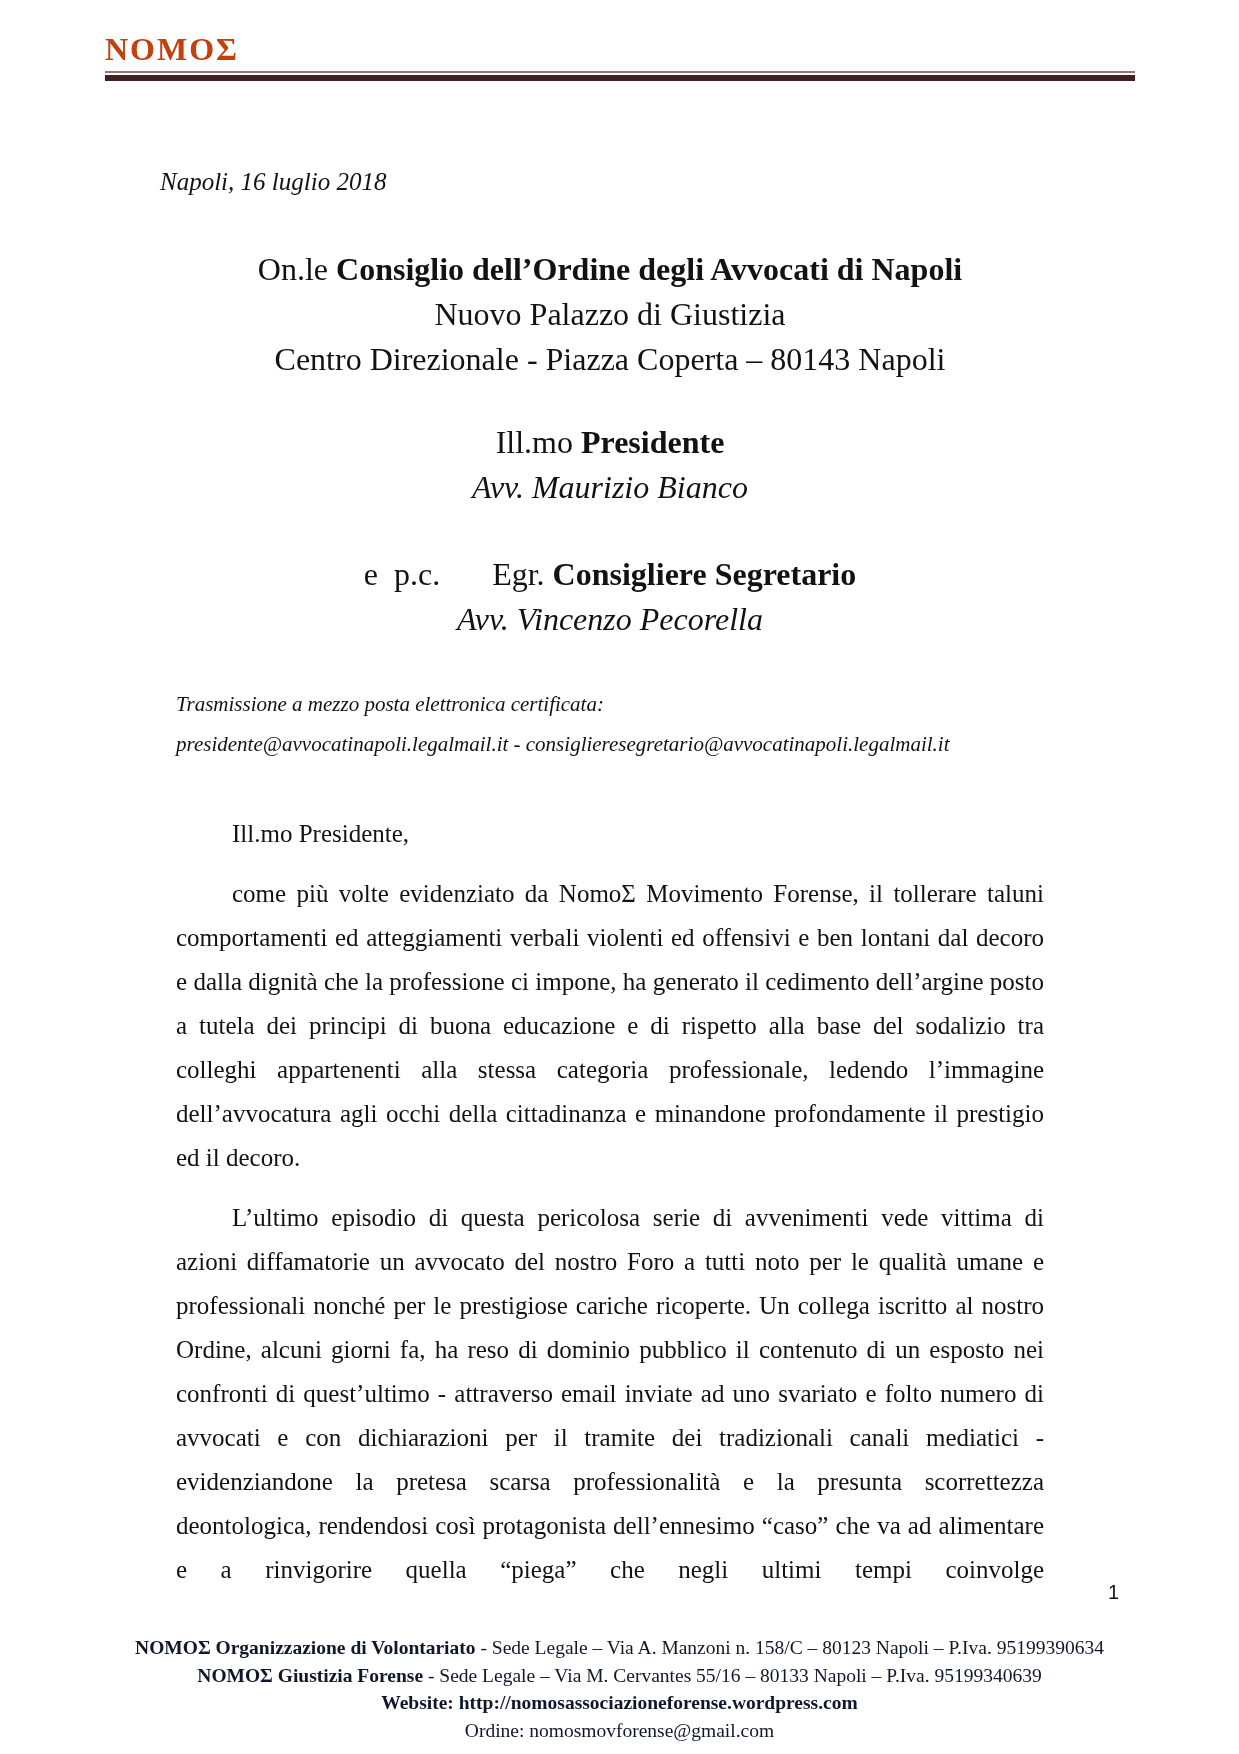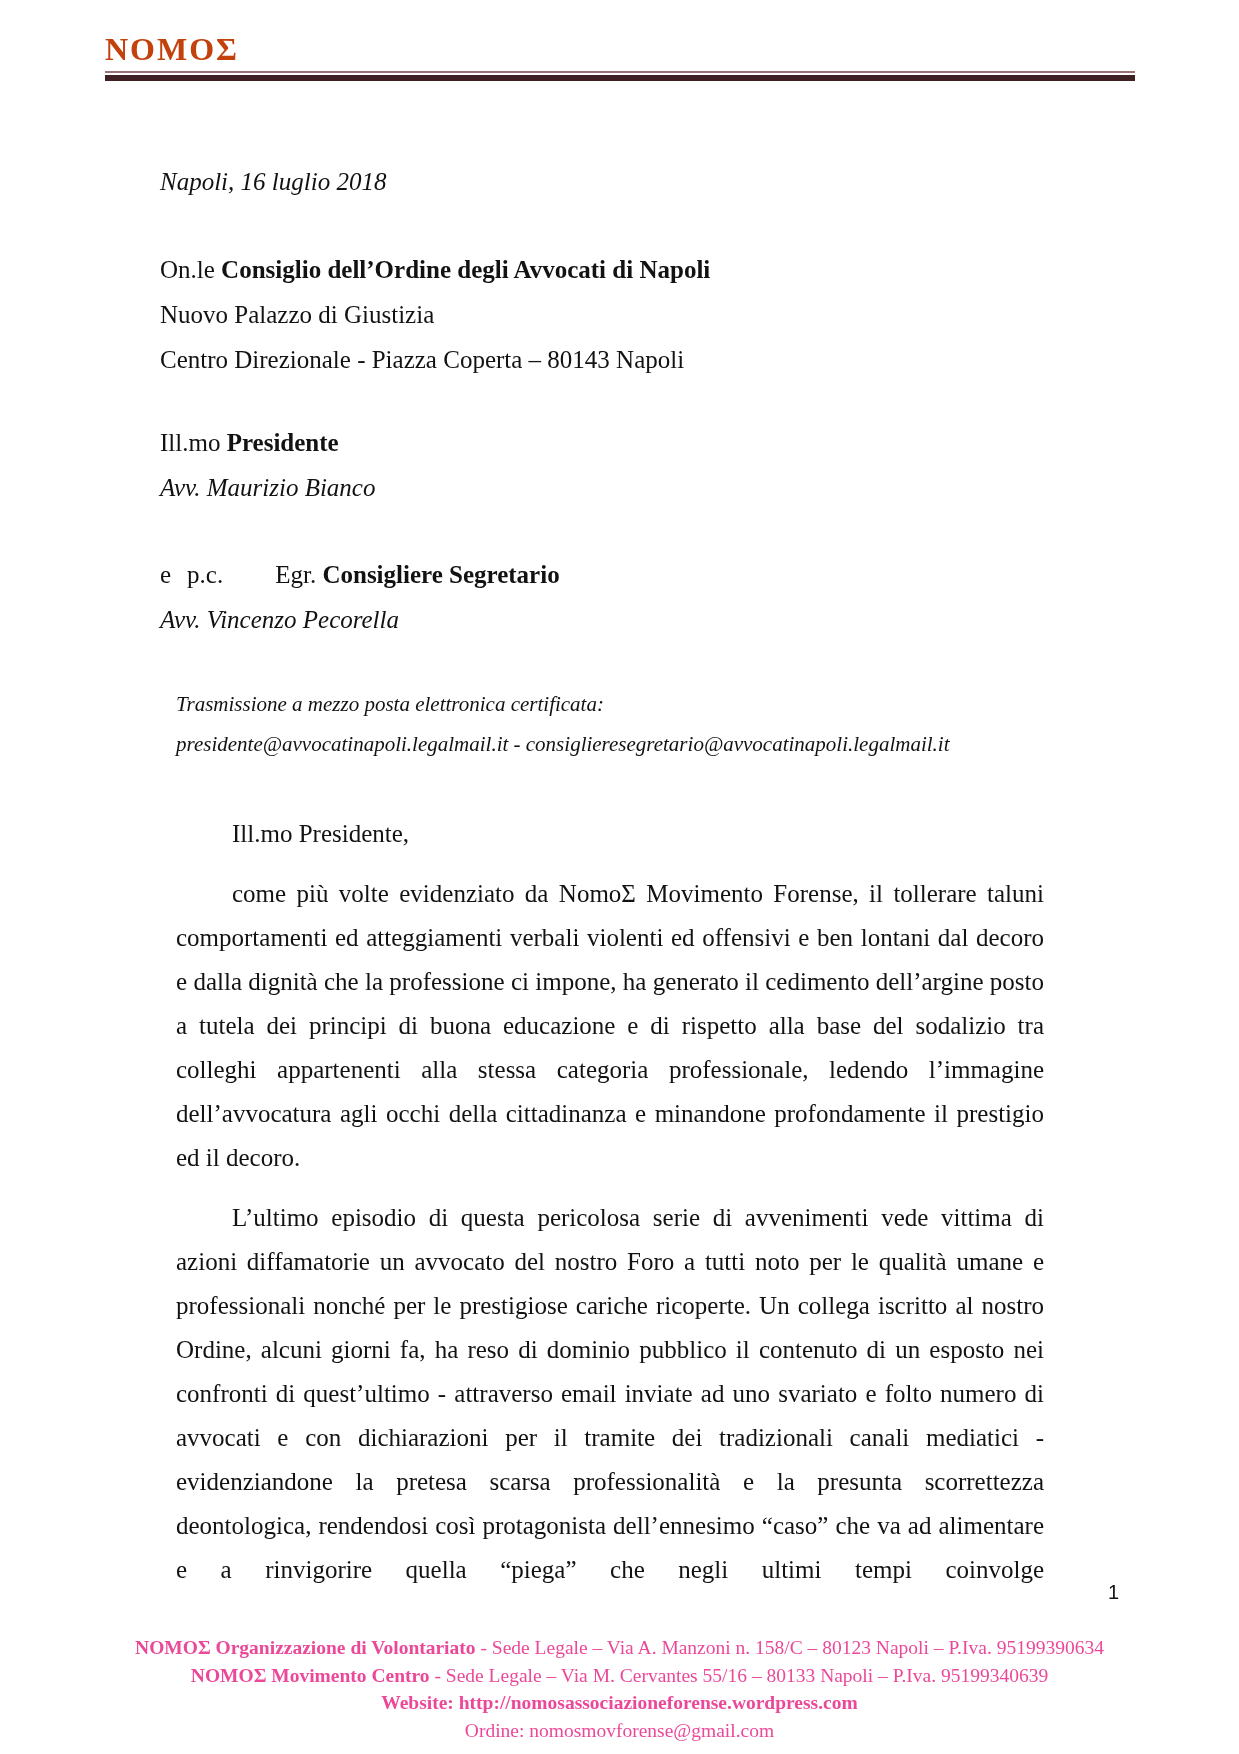--- a/index.html
+++ b/index.html
@@ -41,22 +41,22 @@
     font-size: 25px;
     font-style: italic;
   }
 
   
   .recipient {
     position: absolute;
     top: 247px;
     left: 160px;
     width: 900px;
-    text-align: left;
-    font-size: 25px;
+    text-align: center;
+    font-size: 32px;
     line-height: 45px;
   }
   .recipient .spacer-a { height: 38px; }
   .recipient .spacer-b { height: 42px; }
   .italic { font-style: italic; }
   .cc-e  { margin-right: 16px; }
   .cc-pc { margin-right: 52px; }
 
   
   .transmission {
@@ -94,21 +94,21 @@
 
   
   .footer {
     position: absolute;
     top: 1634px;
     left: 0;
     width: 100%;
     text-align: center;
     font-size: 19.5px;
     line-height: 27.5px;
-    color: #ec4899;
+    color: #0f172a;
   }
   .bold { font-weight: bold; }
 </style>
 </head>
 <body>
 
 <div class="page">
 
   <div class="logo">ΝΟΜΟΣ</div>
   <div class="letterhead-rule">
@@ -139,18 +139,18 @@
   <div class="letter-body">
     <p>Ill.mo Presidente,</p>
     <p>come più volte evidenziato da NomoΣ Movimento Forense, il tollerare taluni comportamenti ed atteggiamenti verbali violenti ed offensivi e ben lontani dal decoro e dalla dignità che la professione ci impone, ha generato il cedimento dell’argine posto a tutela dei principi di buona educazione e di rispetto alla base del sodalizio tra colleghi appartenenti alla stessa categoria professionale, ledendo l’immagine dell’avvocatura agli occhi della cittadinanza e minandone profondamente il prestigio ed il decoro.</p>
     <p class="p-continued">L’ultimo episodio di questa pericolosa serie di avvenimenti vede vittima di azioni diffamatorie un avvocato del nostro Foro a tutti noto per le qualità umane e professionali nonché per le prestigiose cariche ricoperte. Un collega iscritto al nostro Ordine, alcuni giorni fa, ha reso di dominio pubblico il contenuto di un esposto nei confronti di quest’ultimo - attraverso email inviate ad uno svariato e folto numero di avvocati e con dichiarazioni per il tramite dei tradizionali canali mediatici - evidenziandone la pretesa scarsa professionalità e la presunta scorrettezza deontologica, rendendosi così protagonista dell’ennesimo “caso” che va ad alimentare e a rinvigorire quella “piega” che negli ultimi tempi coinvolge</p>
   </div>
 
   <div class="page-number">1</div>
 
   <div class="footer">
     <div><span class="bold">ΝΟΜΟΣ Organizzazione di Volontariato</span><span> - Sede Legale – Via A. Manzoni n. 158/C – 80123 Napoli – P.Iva. 95199390634</span></div>
-    <div><span class="bold">ΝΟΜΟΣ Movimento Centro</span><span> - Sede Legale – Via M. Cervantes 55/16 – 80133 Napoli – P.Iva. 95199340639</span></div>
+    <div><span class="bold">ΝΟΜΟΣ Giustizia Forense</span><span> - Sede Legale – Via M. Cervantes 55/16 – 80133 Napoli – P.Iva. 95199340639</span></div>
     <div class="bold">Website: http://nomosassociazioneforense.wordpress.com</div>
     <div>Ordine: nomosmovforense@gmail.com</div>
   </div>
 
 </div>
 
 </body></html>

